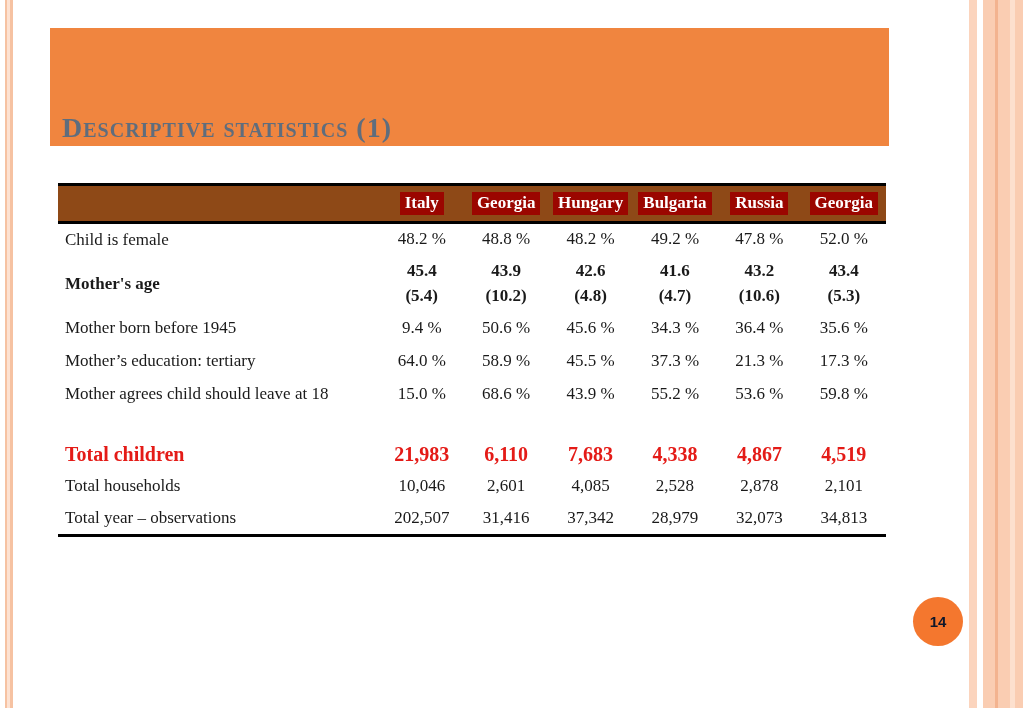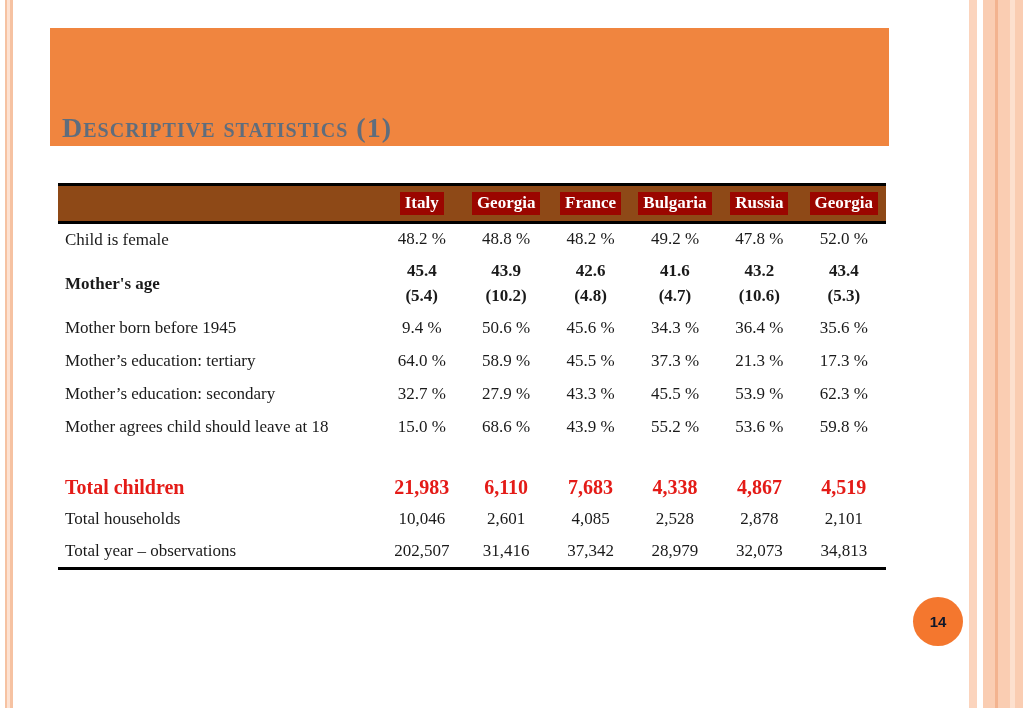--- a/index.html
+++ b/index.html
@@ -116,21 +116,21 @@
         <col class="val">
         <col class="val">
         <col class="val">
         <col class="val">
     </colgroup>
     <thead>
       <tr id="country-row">
         <th></th>
       <th><span class="chip">Italy</span></th>
           <th><span class="chip">Georgia</span></th>
-          <th><span class="chip">France</span></th>
+          <th><span class="chip">Hungary</span></th>
           <th><span class="chip">Bulgaria</span></th>
           <th><span class="chip">Russia</span></th>
           <th><span class="chip">Georgia</span></th>
         </tr>
     </thead>
     <tbody id="table-body">
         <tr class="row-data">
           <td class="label-cell">Child is female</td>
           <td class="value-cell">
             <div>48.2 %</div>
@@ -211,41 +211,20 @@
             <div>45.5 %</div>
           </td>
           <td class="value-cell">
             <div>37.3 %</div>
           </td>
           <td class="value-cell">
             <div>21.3 %</div>
           </td>
           <td class="value-cell">
             <div>17.3 %</div>
-          </td>
-        </tr>
-        <tr class="row-data">
-          <td class="label-cell">Mother’s education: secondary</td>
-          <td class="value-cell">
-            <div>32.7 %</div>
-          </td>
-          <td class="value-cell">
-            <div>27.9 %</div>
-          </td>
-          <td class="value-cell">
-            <div>43.3 %</div>
-          </td>
-          <td class="value-cell">
-            <div>45.5 %</div>
-          </td>
-          <td class="value-cell">
-            <div>53.9 %</div>
-          </td>
-          <td class="value-cell">
-            <div>62.3 %</div>
           </td>
         </tr>
         <tr class="row-data">
           <td class="label-cell">Mother agrees child should leave at 18</td>
           <td class="value-cell">
             <div>15.0 %</div>
           </td>
           <td class="value-cell">
             <div>68.6 %</div>
           </td>

